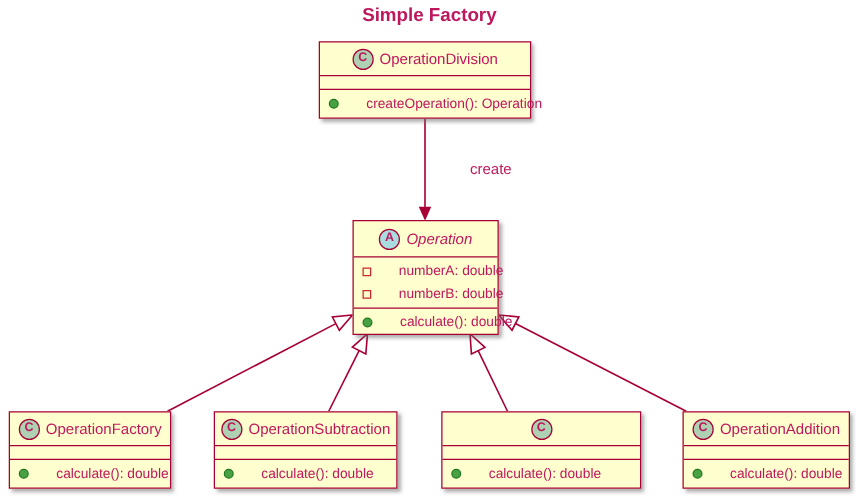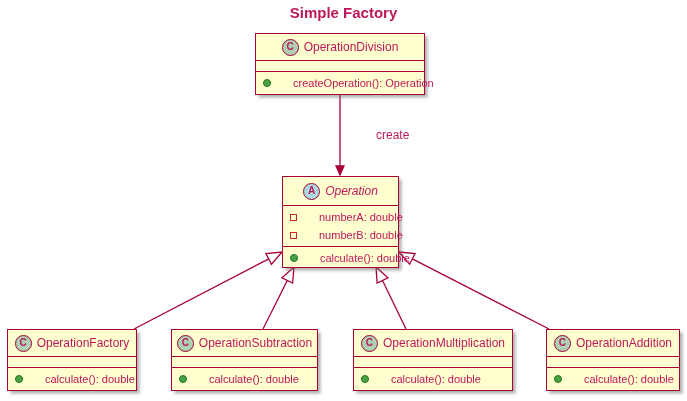--- a/index.html
+++ b/index.html
@@ -132,21 +132,20 @@
       <div class="member">
         <span class="marker marker-circle"></span>
         <span>calculate(): double</span>
       </div>
     </div>
   </div>
 
   <div class="uml-class" style="left:353px;top:329px;width:160px;height:62px;">
     <div class="uml-header">
       <span class="spot spot-class">C</span>
-      <span class="uml-name">OperationMultiplication</span>
     </div>
     <div class="uml-fields"></div>
     <div class="uml-methods">
       <div class="member">
         <span class="marker marker-circle"></span>
         <span>calculate(): double</span>
       </div>
     </div>
   </div>
 

